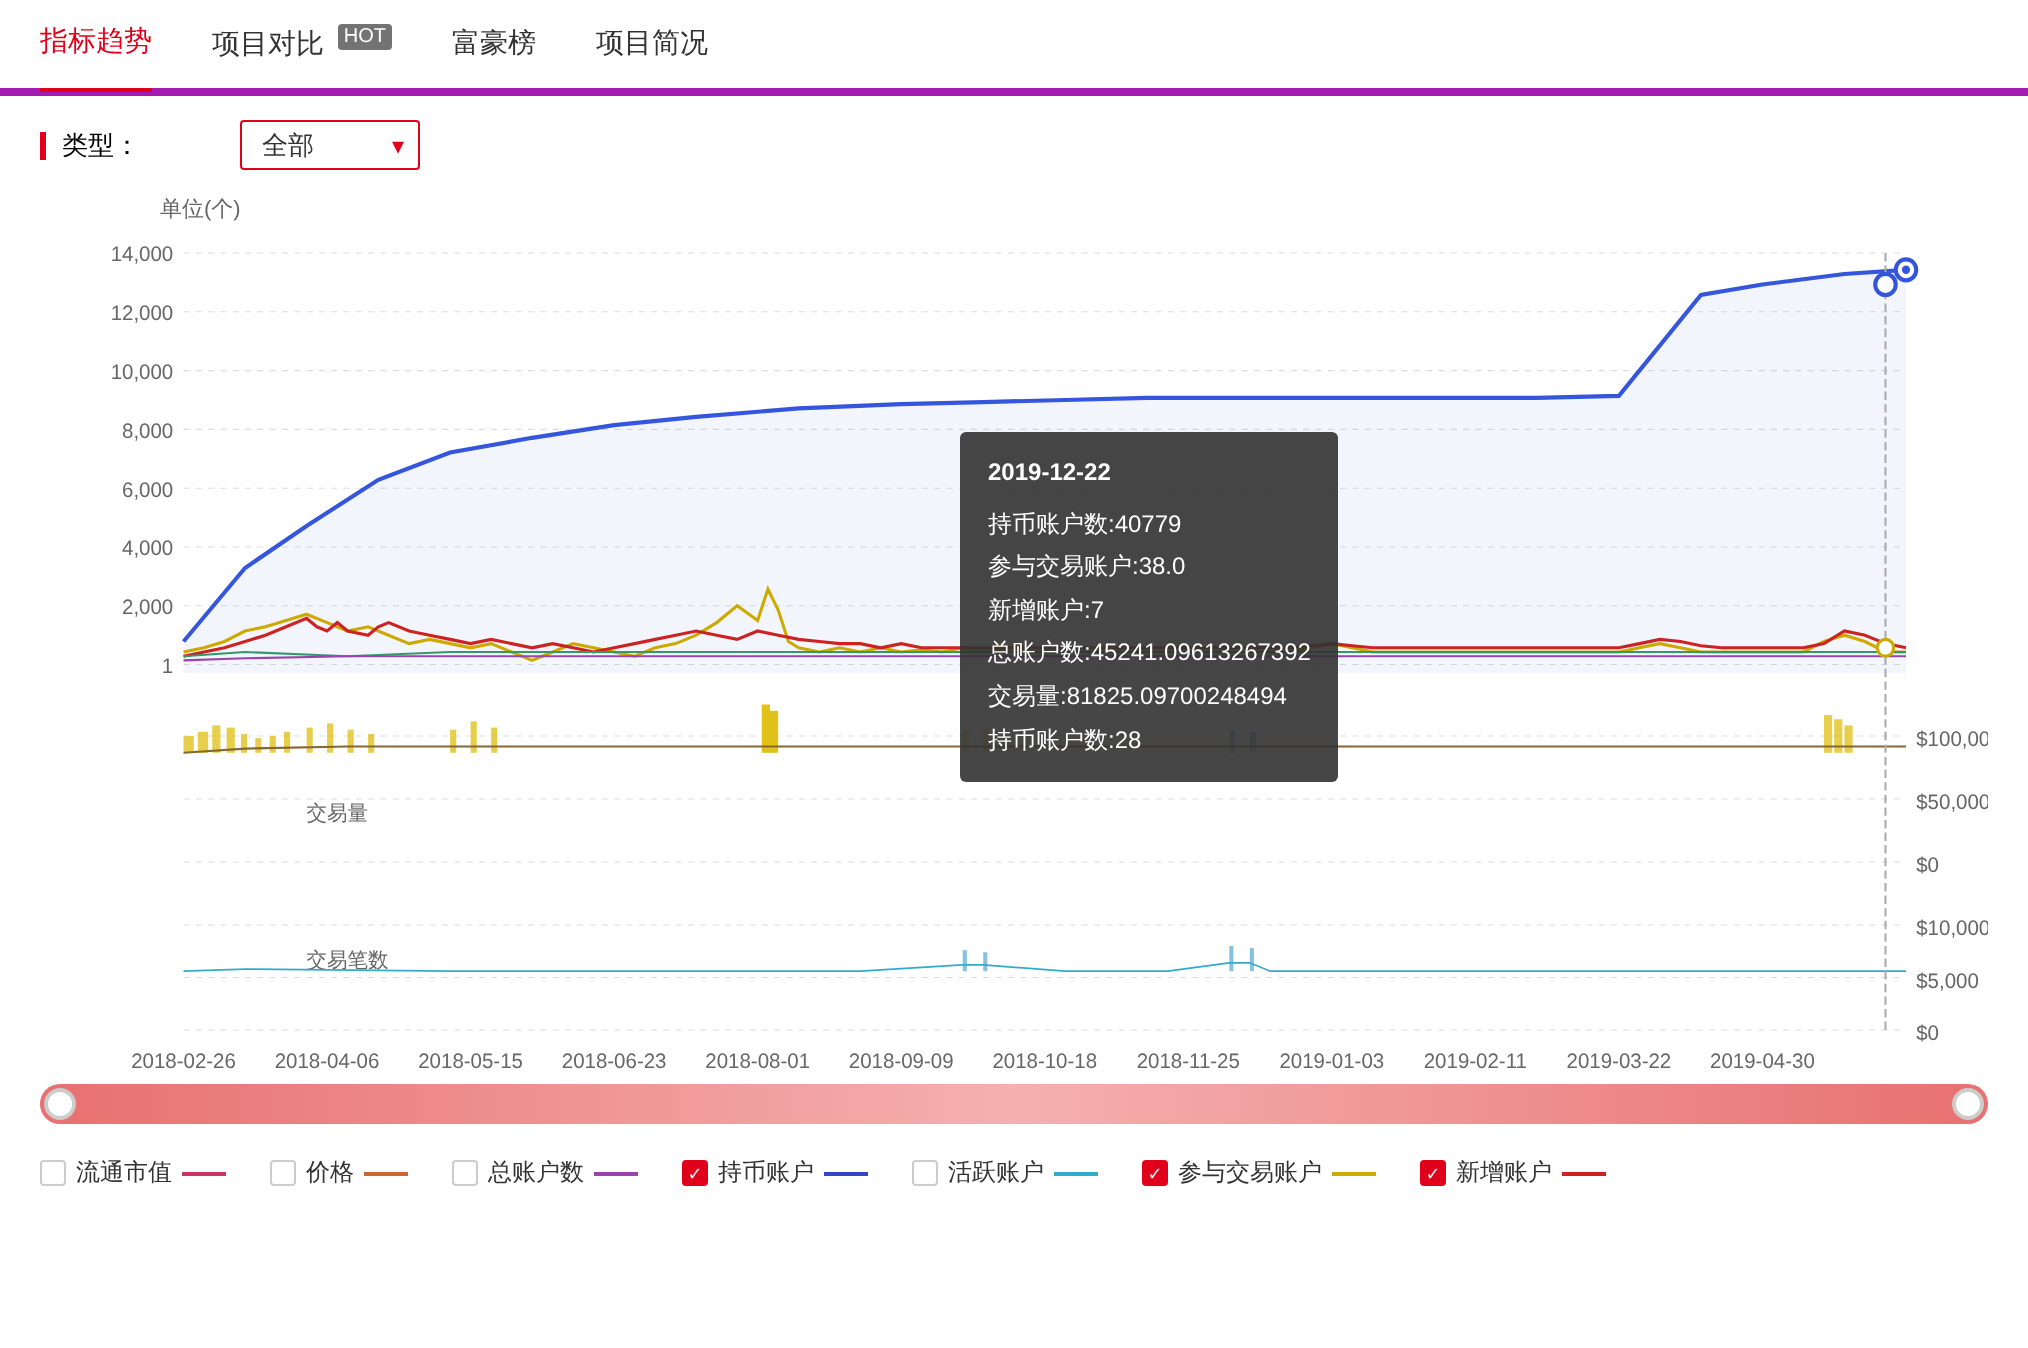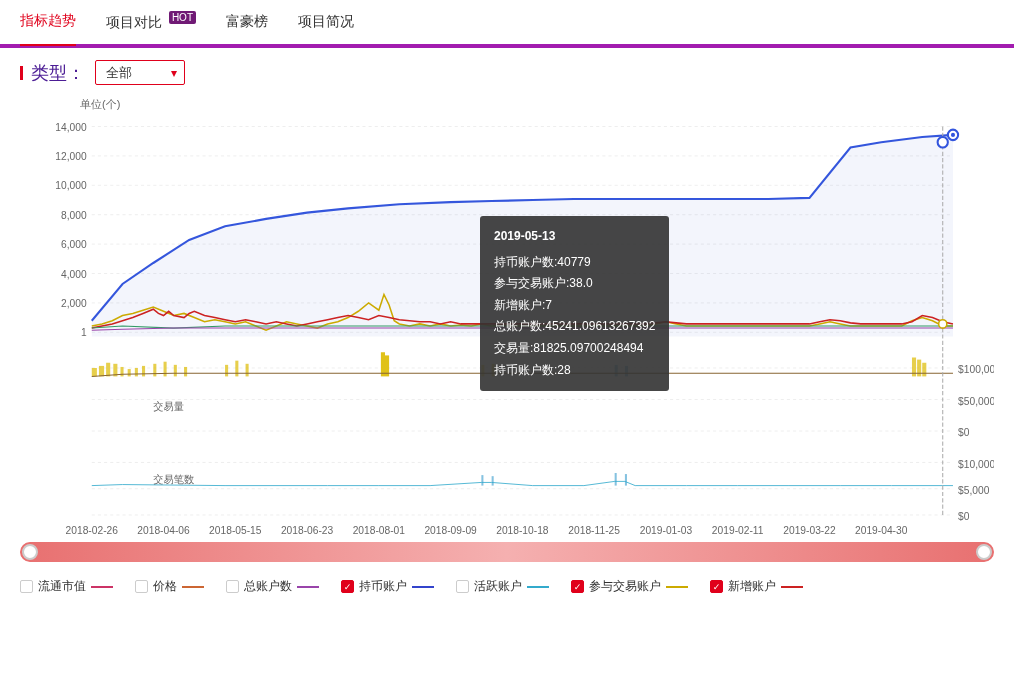--- a/index.html
+++ b/index.html
@@ -2,28 +2,28 @@
 <html><head>
   <meta charset="utf-8">
   <style>
     * { box-sizing: border-box; margin: 0; padding: 0; }
     body { font-family: 'Microsoft YaHei', Arial, sans-serif; background: #fff; color: #333; font-size: 13px; width: 1014px; }
     
     
     .top-nav { display: flex; align-items: center; padding: 0 20px; border-bottom: 4px solid #a21caf; height: 48px; gap: 30px; }
     .nav-item { cursor: pointer; font-size: 14px; color: #333; padding: 14px 0; position: relative; }
     .nav-item.active { color: #e0001b; border-bottom: 2px solid #e0001b; }
-    .nav-badge { background: #701a75; color: #fff; font-size: 10px; padding: 1px 3px; border-radius: 2px; margin-left: 3px; vertical-align: super; }
+    .nav-badge { background: #737373; color: #fff; font-size: 10px; padding: 1px 3px; border-radius: 2px; margin-left: 3px; vertical-align: super; }
 
     
     .filter-row { display: flex; align-items: center; padding: 12px 20px; gap: 10px; }
-    .filter-label { font-size: 18px; color: #4c1d95; display: flex; align-items: center; gap: 4px; }
+    .filter-label { font-size: 13px; color: #000000; display: flex; align-items: center; gap: 4px; }
     .filter-label::before { content: ''; display: inline-block; width: 3px; height: 14px; background: #e0001b; margin-right: 4px; }
     .filter-select { border: 1px solid #e0001b; border-radius: 2px; padding: 4px 28px 4px 10px; font-size: 13px; color: #333; background: #fff; appearance: none; cursor: pointer; min-width: 90px; }
-    .select-wrapper { position: relative; display: inline-block; }
+    .select-wrapper { position: relative; display: inline-block; margin-left: 40px; }
     .select-wrapper::after { content: '▾'; position: absolute; right: 8px; top: 50%; transform: translateY(-50%); color: #e0001b; pointer-events: none; font-size: 12px; }
 
     
     .chart-area { padding: 0 20px; position: relative; }
     .chart-y-label { font-size: 11px; color: #666; margin-bottom: 4px; margin-left: 60px; }
     
     .chart-wrapper { position: relative; width: 100%; height: 420px; }
     
     svg.main-chart { width: 100%; height: 420px; }
     
@@ -189,21 +189,21 @@
 
       <line x1="900" y1="10" x2="900" y2="380" stroke="#aaa" stroke-width="1" stroke-dasharray="4,2"></line>
 
       <circle cx="900" cy="25" r="5" fill="white" stroke="#3355dd" stroke-width="2"></circle>
 
       <circle cx="900" cy="198" r="4" fill="white" stroke="#ccaa00" stroke-width="1.5"></circle>
     </svg>
 
     
     <div class="tooltip-box">
-      <div class="tooltip-title">2019-05-13</div>
+      <div class="tooltip-title">2019-12-22</div>
       <div>持币账户数:40779</div>
       <div>参与交易账户:38.0</div>
       <div>新增账户:7</div>
       <div>总账户数:45241.09613267392</div>
       <div>交易量:81825.09700248494</div>
       <div>持币账户数:28</div>
     </div>
   </div>
 </div>
 

